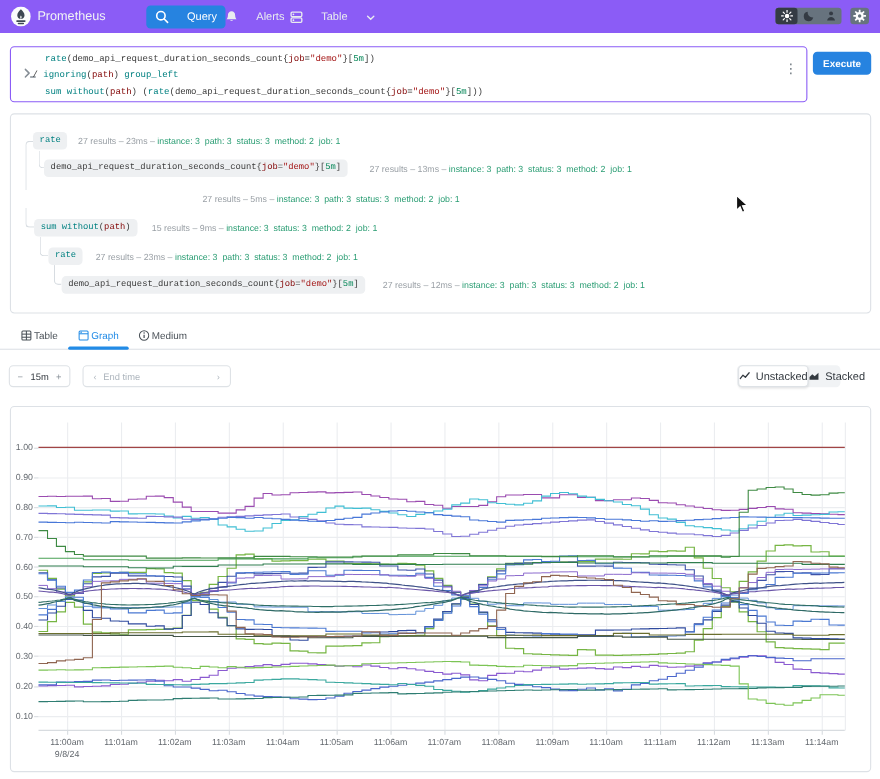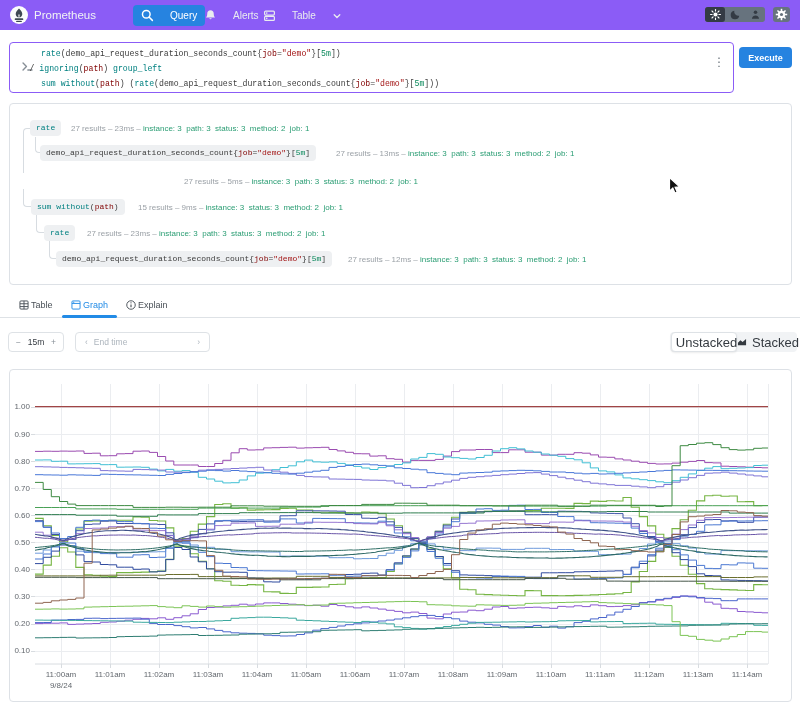--- a/index.html
+++ b/index.html
@@ -36,21 +36,21 @@
 #tabs { position:absolute; left:0; top:300px; width:800px; height:16px; }
 #tabrule { position:absolute; left:0px; top:317px; width:800px; height:1px; background:#dee2e6; }
 .tab { position:absolute; top:0; font-size:9px; color:#495057; display:flex; align-items:flex-end; gap:2px; }
 .tab.active { color:#228be6; }
 #tabul { position:absolute; left:62px; top:315px; width:55px; height:3px; background:#228be6; border-radius:2px; }
 
 .ctl { position:absolute; top:332px; height:20px; border:1px solid #dee2e6; border-radius:4px; background:#fff; font-size:8.5px; color:#495057; display:flex; align-items:center; }
 #ctl-range { left:8px; width:56px; justify-content:space-between; padding:0 7px; }
 #ctl-end { left:75px; width:135px; justify-content:space-between; padding:0 9px; color:#adb5bd; }
 #ctl-res { left:219px; width:89px; justify-content:space-between; padding:0 7px; color:#343a40;margin-top:40px; }
-#stackgrp { position:absolute; left:670px; top:332px; width:127px; height:20px; background:#f1f3f5; border-radius:4px; font-size:13px; color:#343a40; display:flex; align-items:center; padding:0 1px; }
+#stackgrp { position:absolute; left:670px; top:332px; width:94px; height:20px; background:#f1f3f5; border-radius:4px; font-size:10px; color:#343a40; display:flex; align-items:center; padding:0 1px; }
 #unstacked { width:66px; height:20px; background:#fff; border:1px solid #dee2e6; border-radius:4px; display:flex; align-items:center; justify-content:center; gap:5px; box-shadow:0 1px 2px rgba(0,0,0,.08); }
 #stacked { flex:1; display:flex; align-items:center; justify-content:center; gap:5px; }
 
 #gcard { position:absolute; left:9px; top:369px; width:783px; height:333px; border:1px solid #dde1e6; border-radius:4px; background:#fff; }
 
 #cursor { position:absolute; left:668px; top:176px; }
 </style>
 </head>
 <body>
 <div id="page">
@@ -194,21 +194,21 @@
           </g>
         </svg>
       <span>Graph</span>
     </div>
     <div class="tab" style="left:126px;">
       <svg width="10" height="10" viewBox="0 0 16 16">
           <circle cx="8" cy="8" r="6.8" fill="none" stroke="#495057" stroke-width="1.5"></circle>
           <line x1="8" y1="7" x2="8" y2="11.5" stroke="#495057" stroke-width="1.8"></line>
           <circle cx="8" cy="4.5" r="1.1" fill="#495057"></circle>
         </svg>
-      <span>Explain</span>
+      <span>Medium</span>
     </div>
   </div>
   <div id="tabrule"></div>
   <div id="tabul"></div>
 
   <div class="ctl" id="ctl-range">
       <span style="color:#868e96;">−</span>
       <span style="color:#343a40;">15m</span>
       <span style="color:#868e96;">+</span>
     </div>

